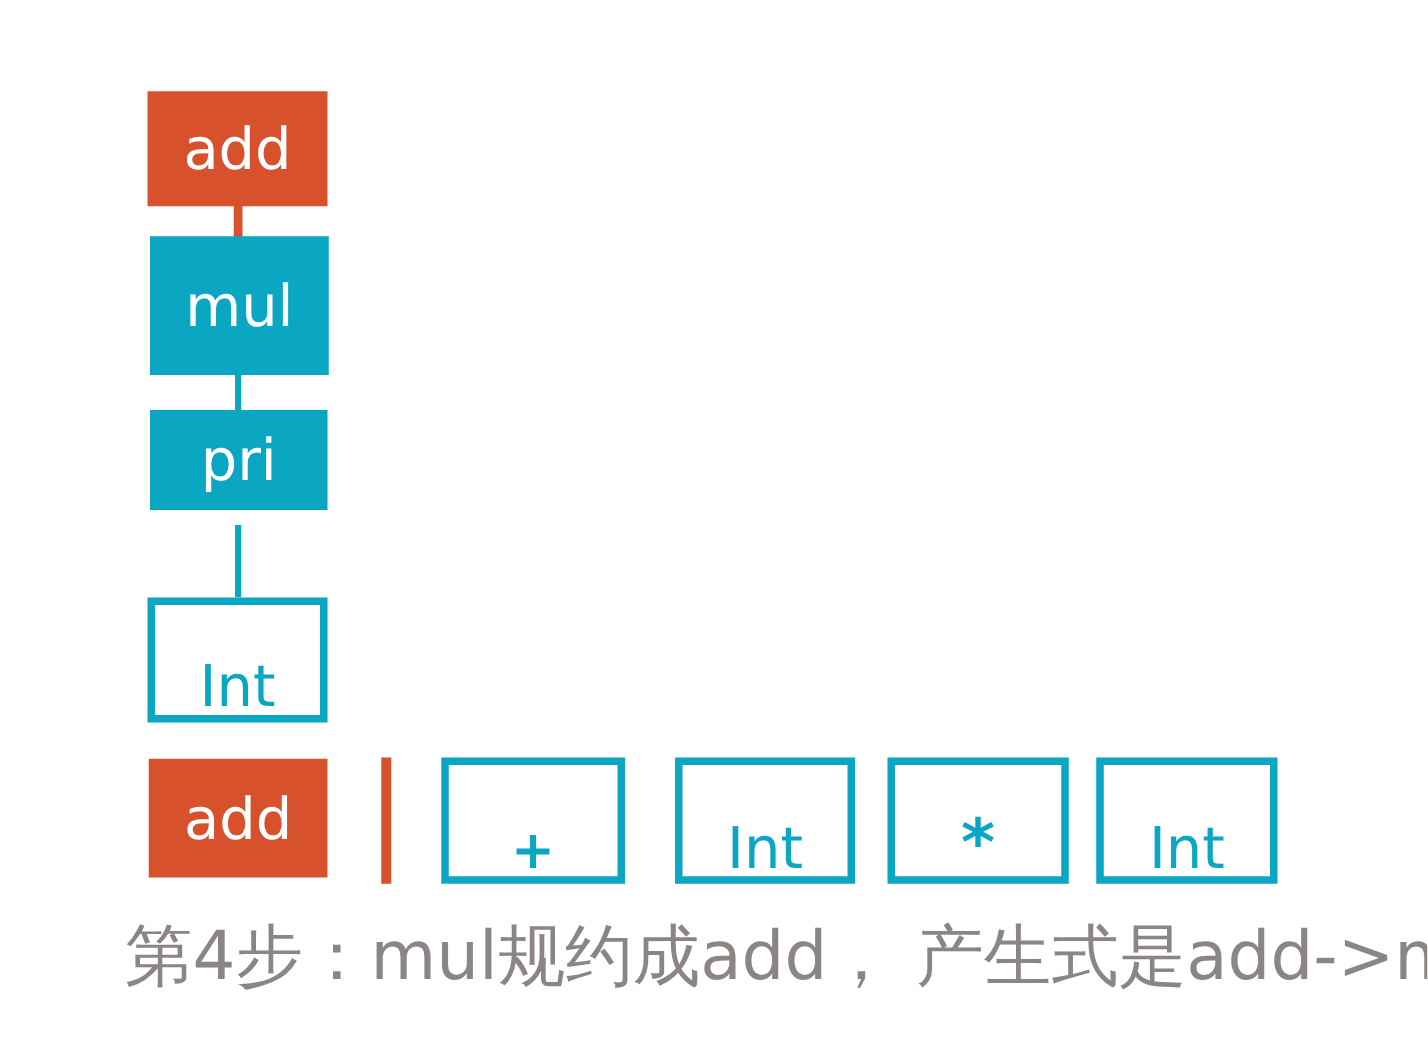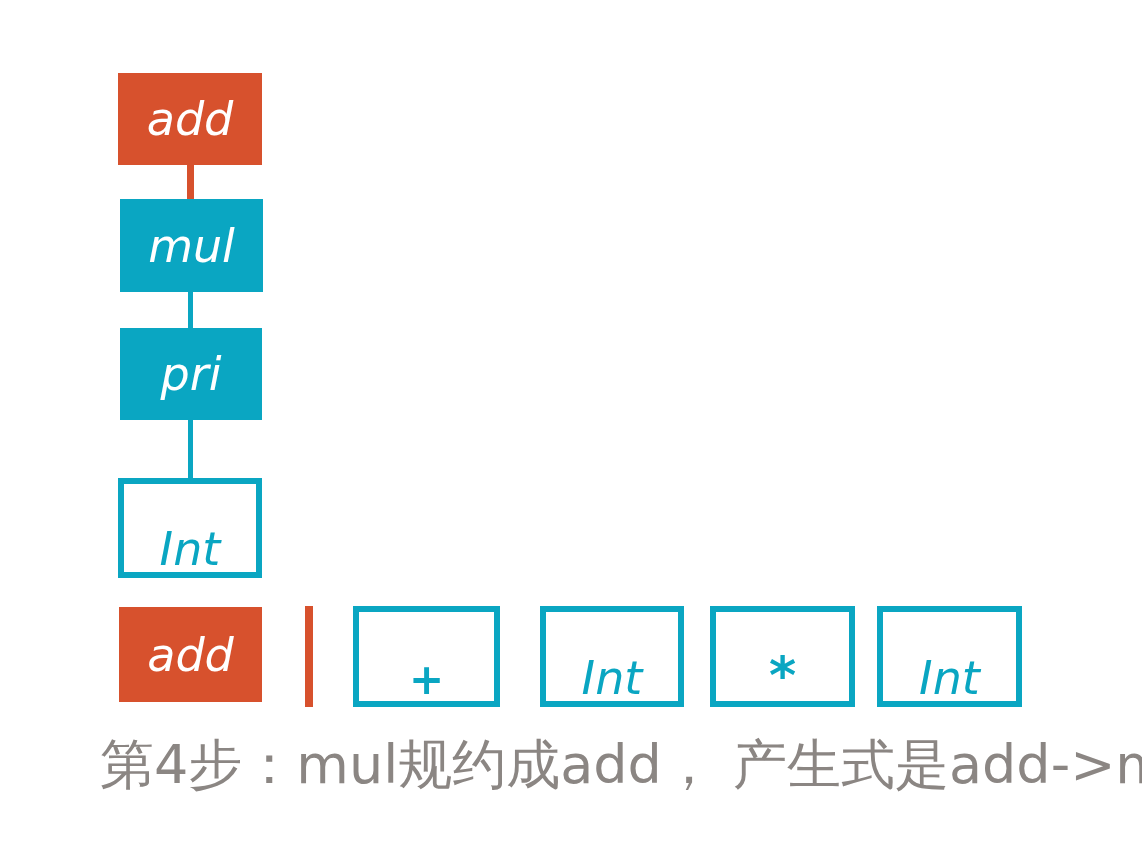--- a/index.html
+++ b/index.html
@@ -18,21 +18,20 @@
   .node {
     position: absolute;
     display: flex;
     align-items: center;
     justify-content: center;
     box-sizing: border-box;
   }
   .node span {
     display: block;
     line-height: 1;
-    font-style: italic;
   }
   .fill-red {
     background: var(--color-red, #d7512d);
     color: var(--color-box_text_white, #ffffff);
     font-size: 46px;
   }
   .fill-teal {
     background: var(--color-teal, #0aa6c2);
     color: var(--color-box_text_white, #ffffff);
     font-size: 46px;
@@ -72,27 +71,27 @@
 <body>
 
 <div class="stage">
 
   <div class="node fill-red" style="left:118px; top:73px; width:144px; height:92px;">
     <span>add</span>
   </div>
 
   <div class="edge edge-red" style="left:187px; top:164px; width:7px; height:36px;"></div>
 
-  <div class="node fill-teal" style="left:120px; top:199px; width:143px; height:93px;">
+  <div class="node fill-teal" style="left:120px; top:189px; width:143px; height:111px;">
     <span>mul</span>
   </div>
 
   <div class="edge edge-teal" style="left:188px; top:292px; width:5px; height:36px;"></div>
 
-  <div class="node fill-teal" style="left:120px; top:328px; width:142px; height:92px;">
+  <div class="node fill-teal" style="left:120px; top:328px; width:142px; height:80px;">
     <span>pri</span>
   </div>
 
   <div class="edge edge-teal" style="left:188px; top:420px; width:5px; height:58px;"></div>
 
   <div class="node outline-teal" style="left:118px; top:478px; width:144px; height:100px;">
     <span>Int</span>
   </div>
 
   <div class="node fill-red" style="left:119px; top:607px; width:143px; height:95px;">

